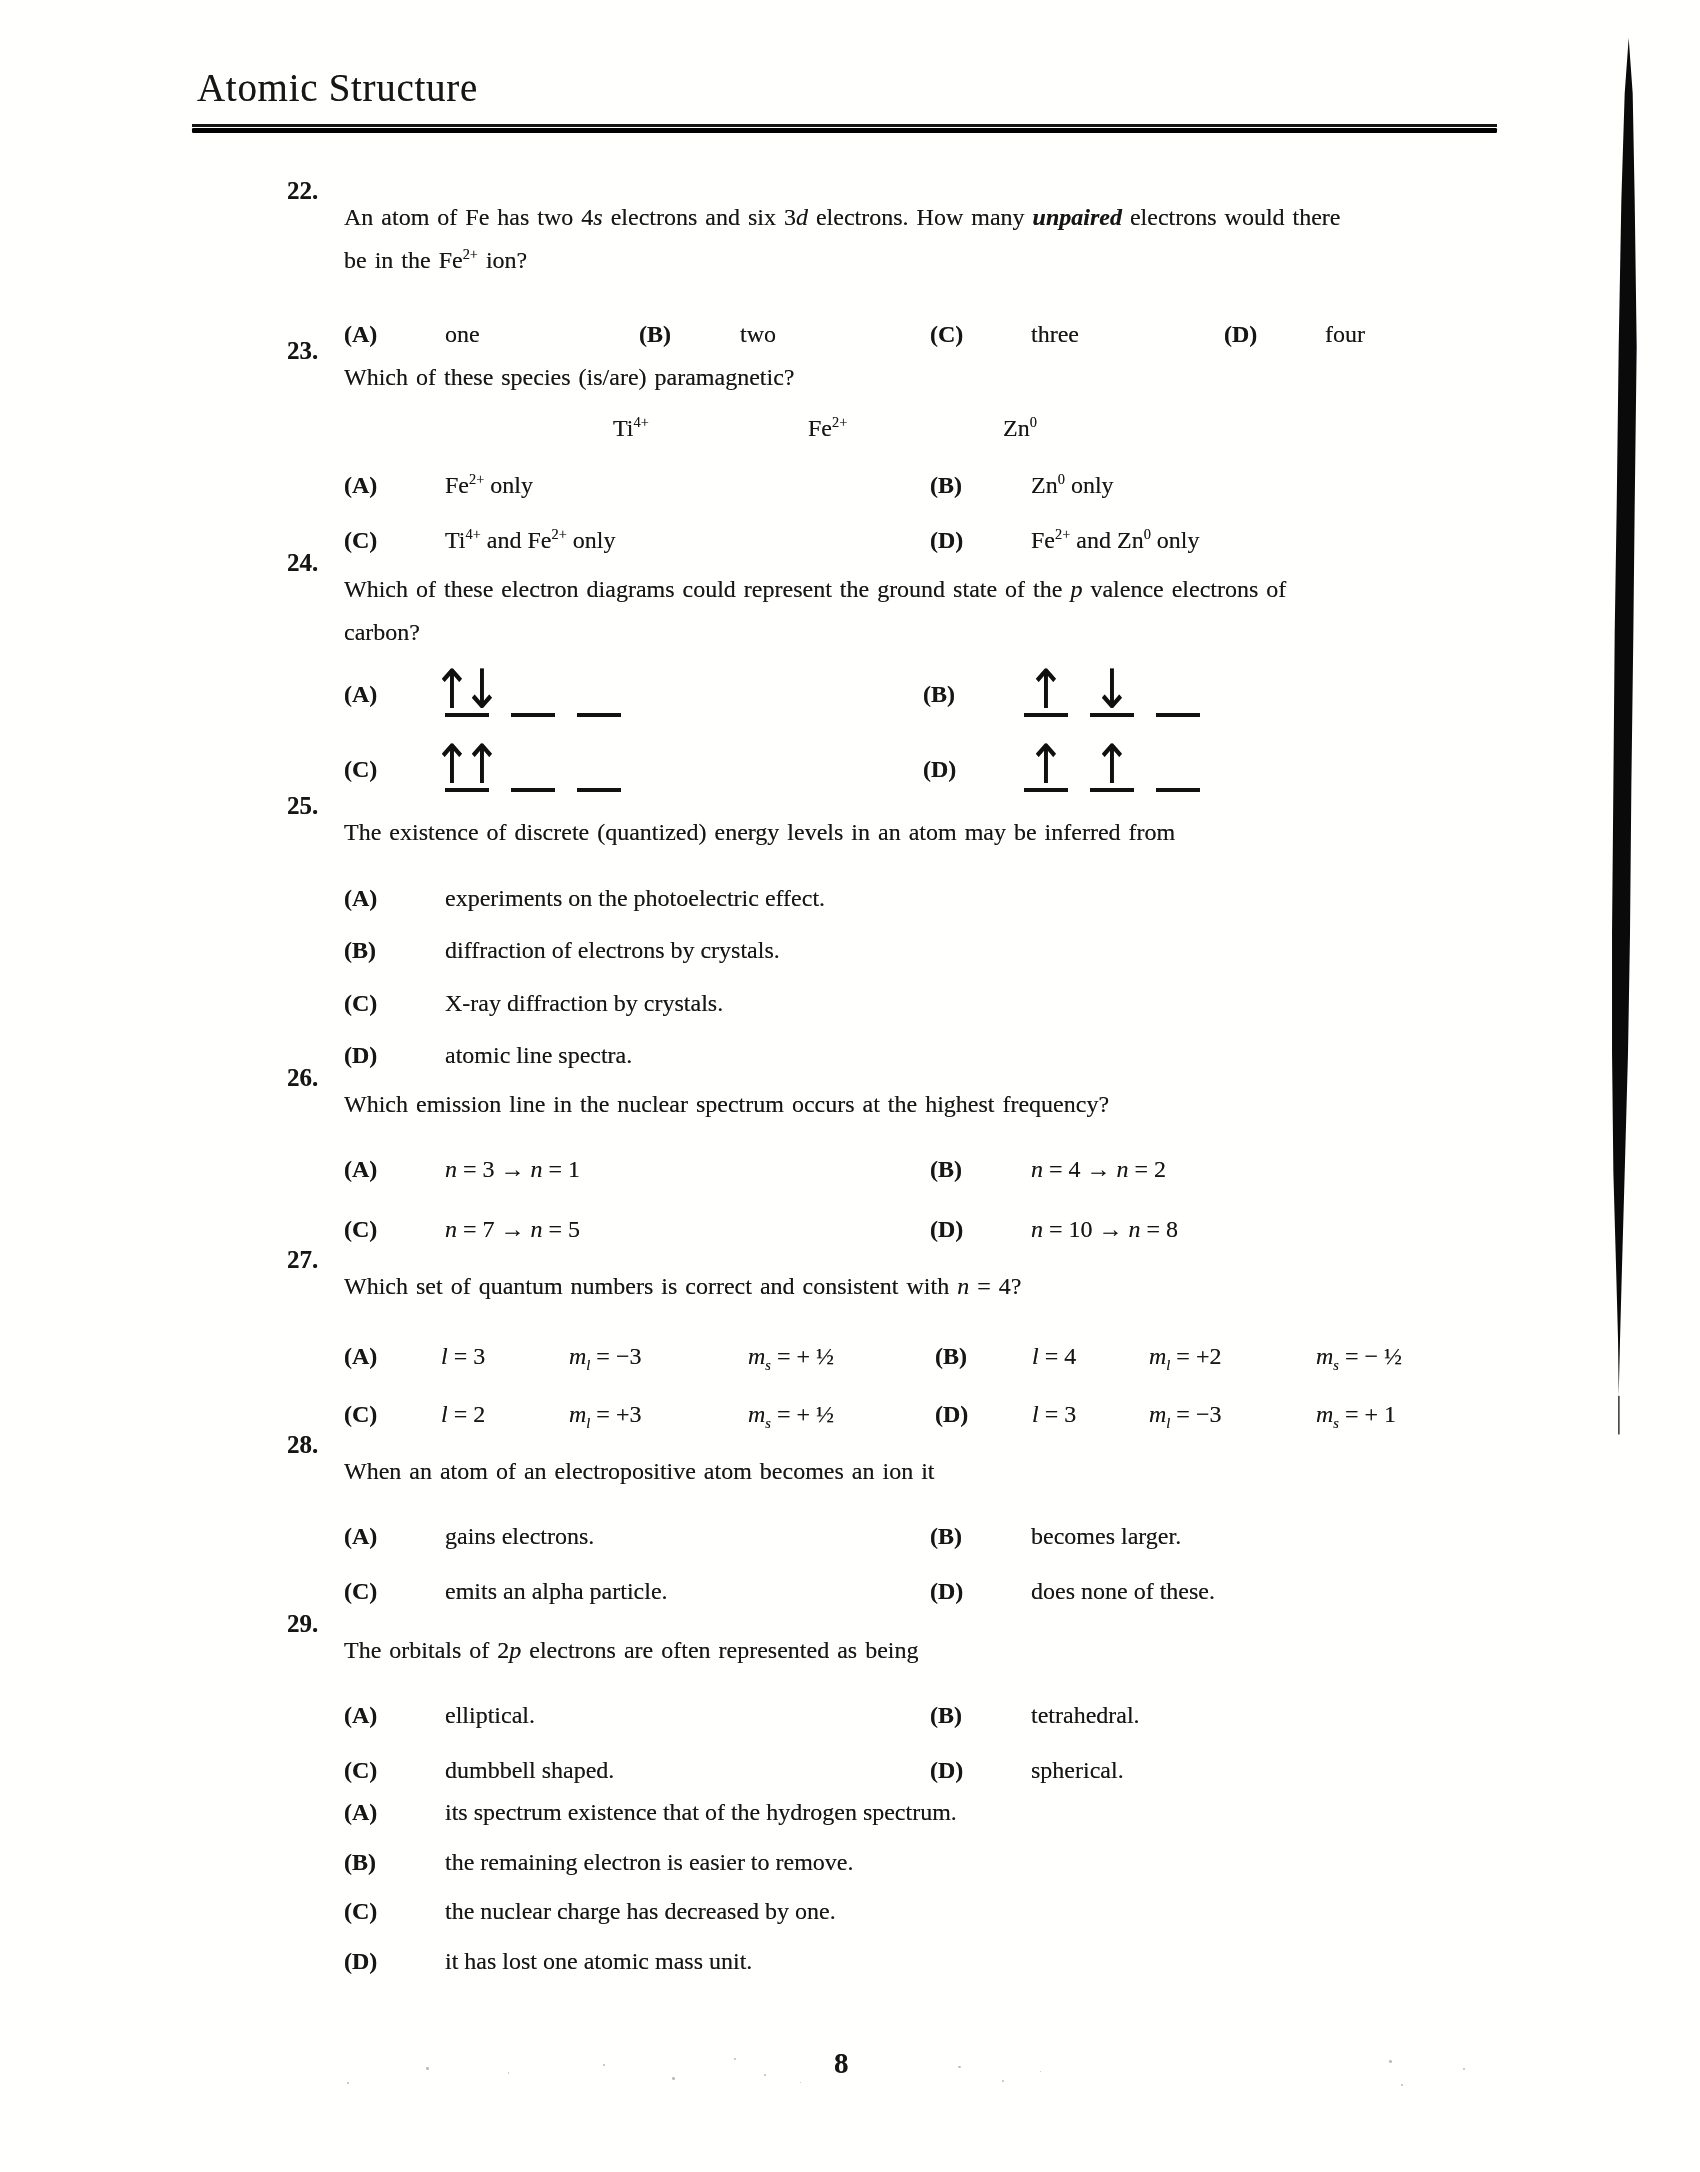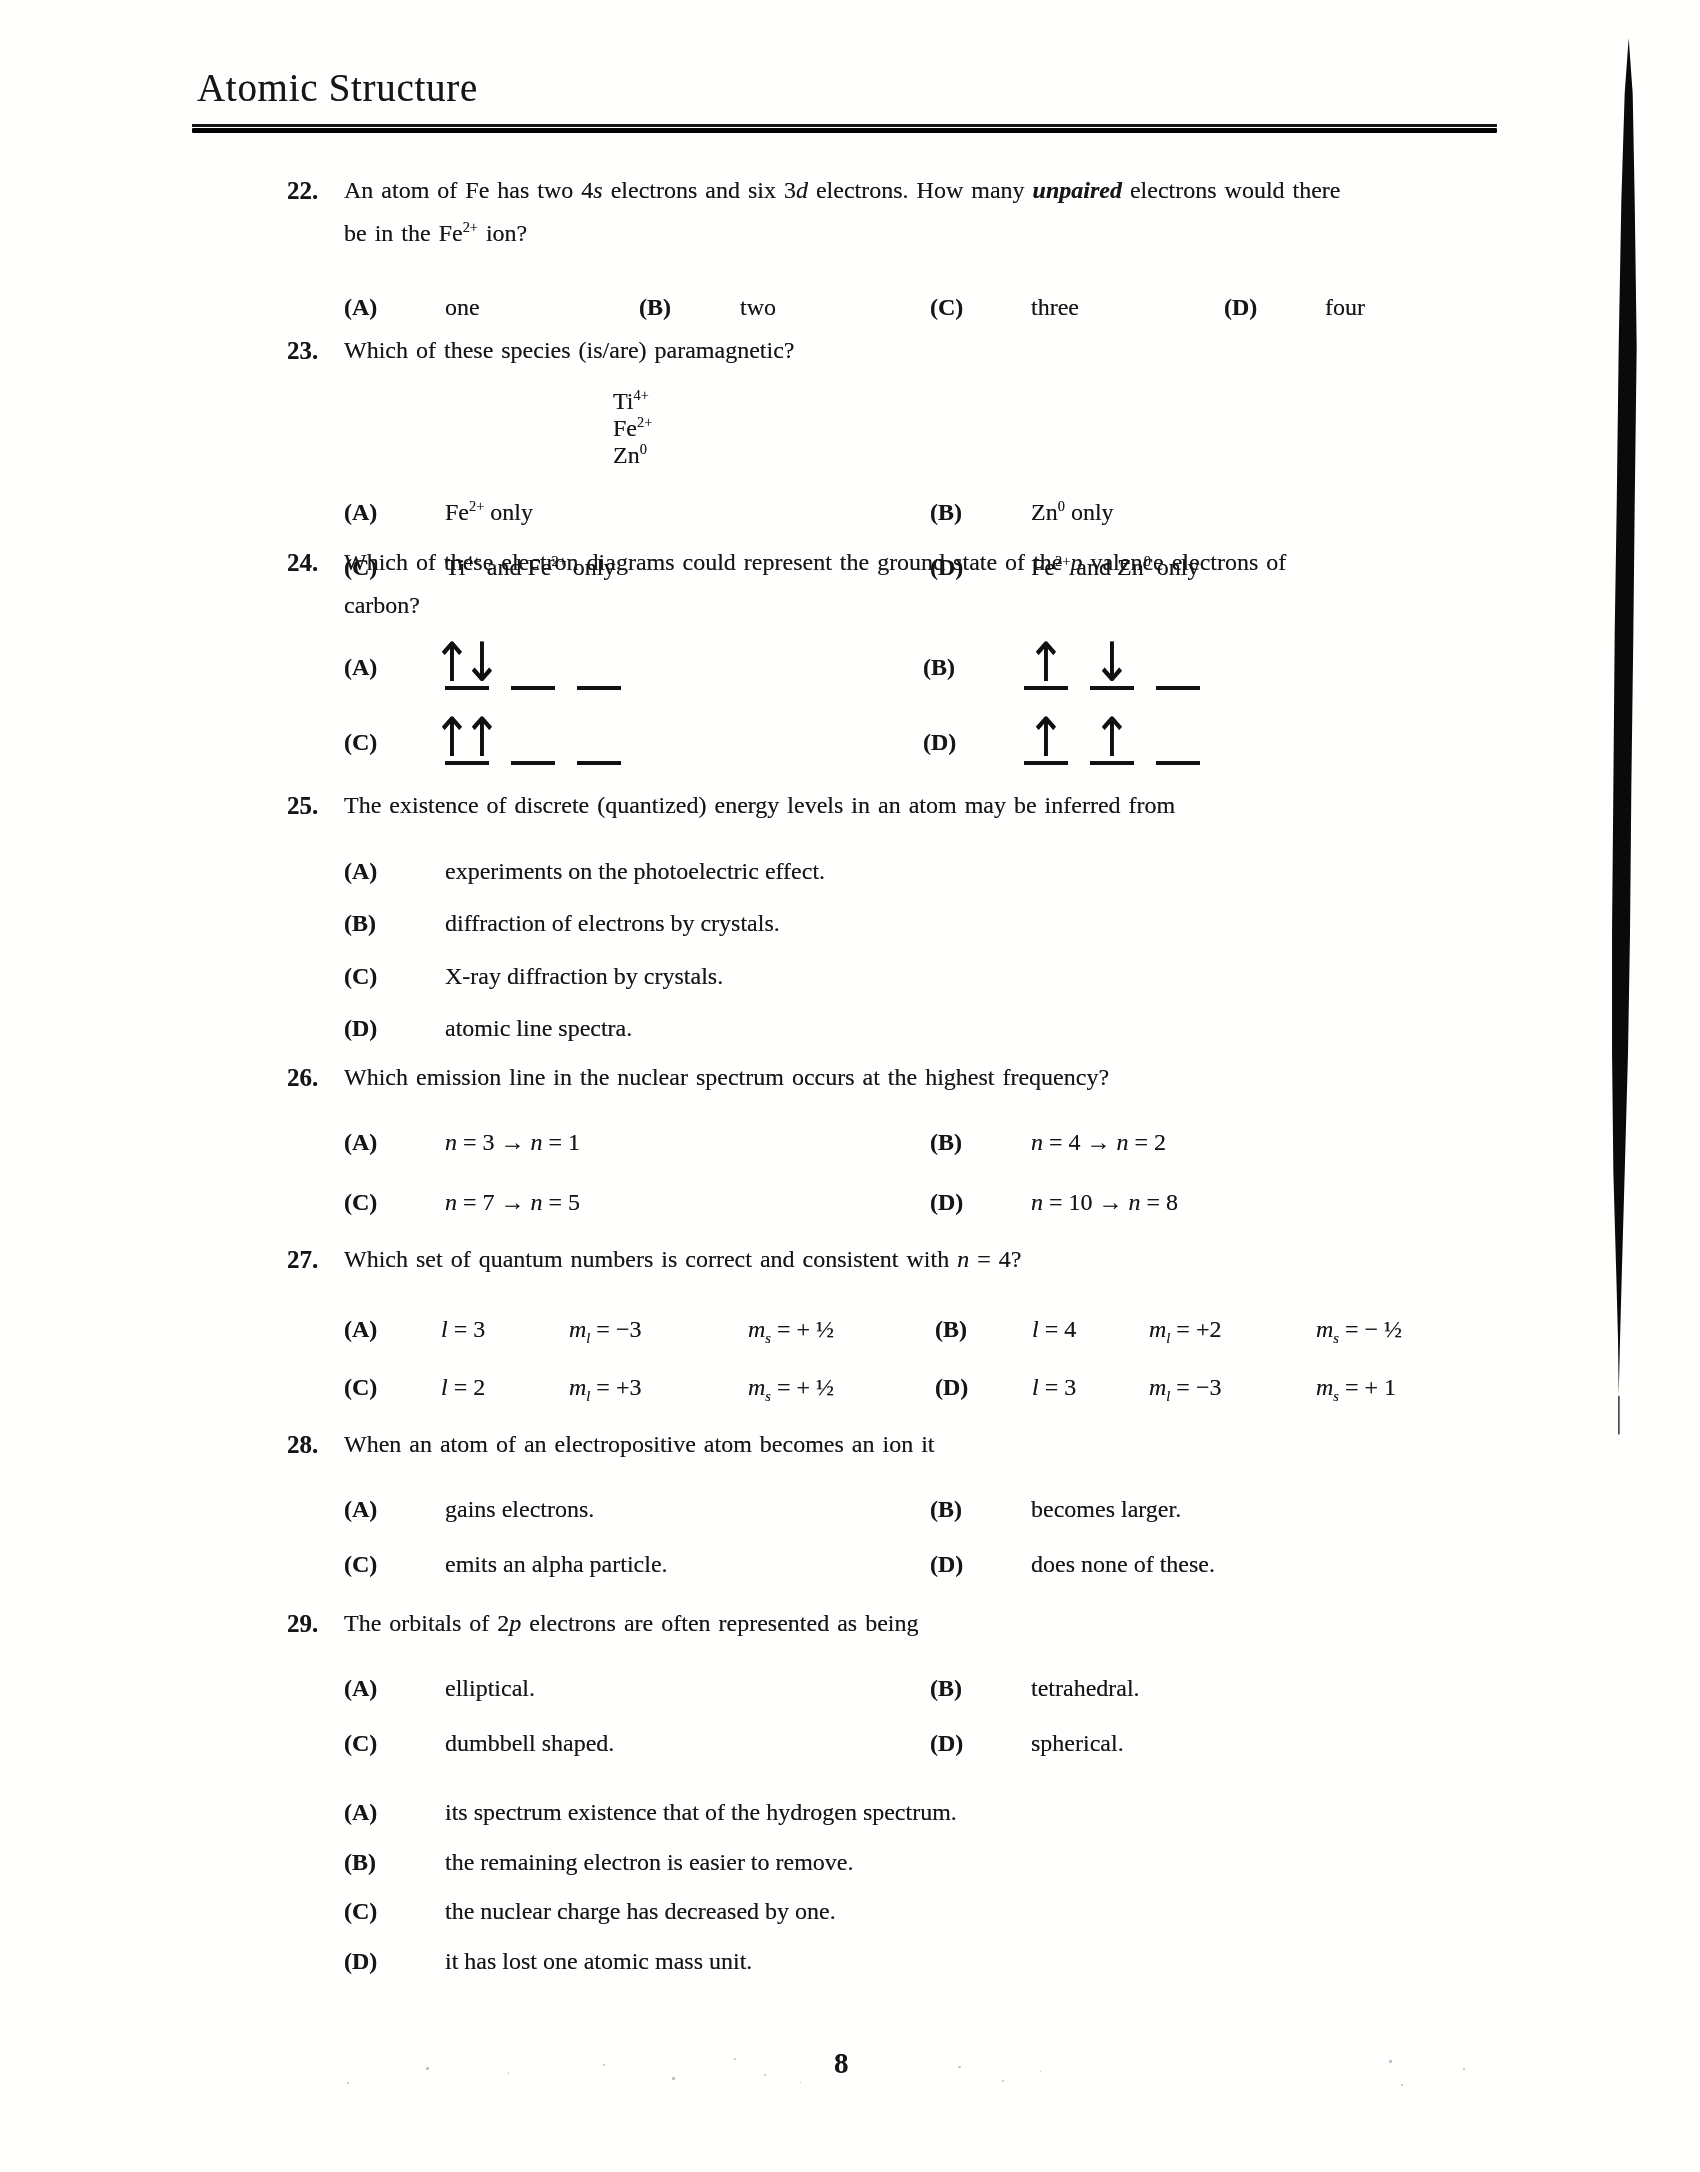--- a/index.html
+++ b/index.html
@@ -13,26 +13,26 @@
     position:absolute;left:197px;top:65px;margin:0;
     font-size:39px;font-weight:normal;letter-spacing:0.7px;
   }
   .rule{position:absolute;left:192px;top:124px;width:1305px;}
   .rule .r1{height:2.7px;background:#141414;}
   .rule .r2{height:5.3px;background:#000;margin-top:1.3px;border-radius:1.3px;}
 
   .q{position:absolute;left:287px;width:1173px;}
   .q-head{display:flex;}
   .q-num{flex:none;width:57px;font-weight:bold;font-size:25px;line-height:43px;}
-  .q-text{flex:1;font-size:24px;line-height:43px;word-spacing:2px;}
+  .q-text{flex:1;font-size:24px;line-height:43px;word-spacing:2px;margin-top:27px;}
   i{font-style:italic;}
   sup{font-size:0.60em;vertical-align:super;line-height:0;}
   sub{font-size:0.60em;vertical-align:sub;line-height:0;}
 
-  .species{display:flex;margin-left:326px;margin-top:16px;font-size:24px;flex-direction:column;}
+  .species{display:flex;margin-left:326px;margin-top:16px;font-size:24px;}
   .species span{width:195px;}
 
   .opts{display:grid;margin-left:57px;font-size:24px;line-height:31px;align-items:start;}
   .opt-label{font-weight:bold;}
   .g-q22{grid-template-columns:101px 194px 101px 190px 101px 193px 101px auto;margin-top:37px;}
   .g-2col{grid-template-columns:101px 485px 101px auto;row-gap:24px;margin-top:28px;}
   .g-1col{grid-template-columns:101px auto;row-gap:21.3px;margin-top:29px;}
   .g-1col.tight{row-gap:18.7px;margin-top:31px;}
   .g-q27{grid-template-columns:97px 128px 179px 187px 97px 117px 167px auto;row-gap:27px;margin-top:33px;}
   .g-q24{grid-template-columns:101px 478px 101px auto;row-gap:12px;margin-top:0;align-items:end;}

